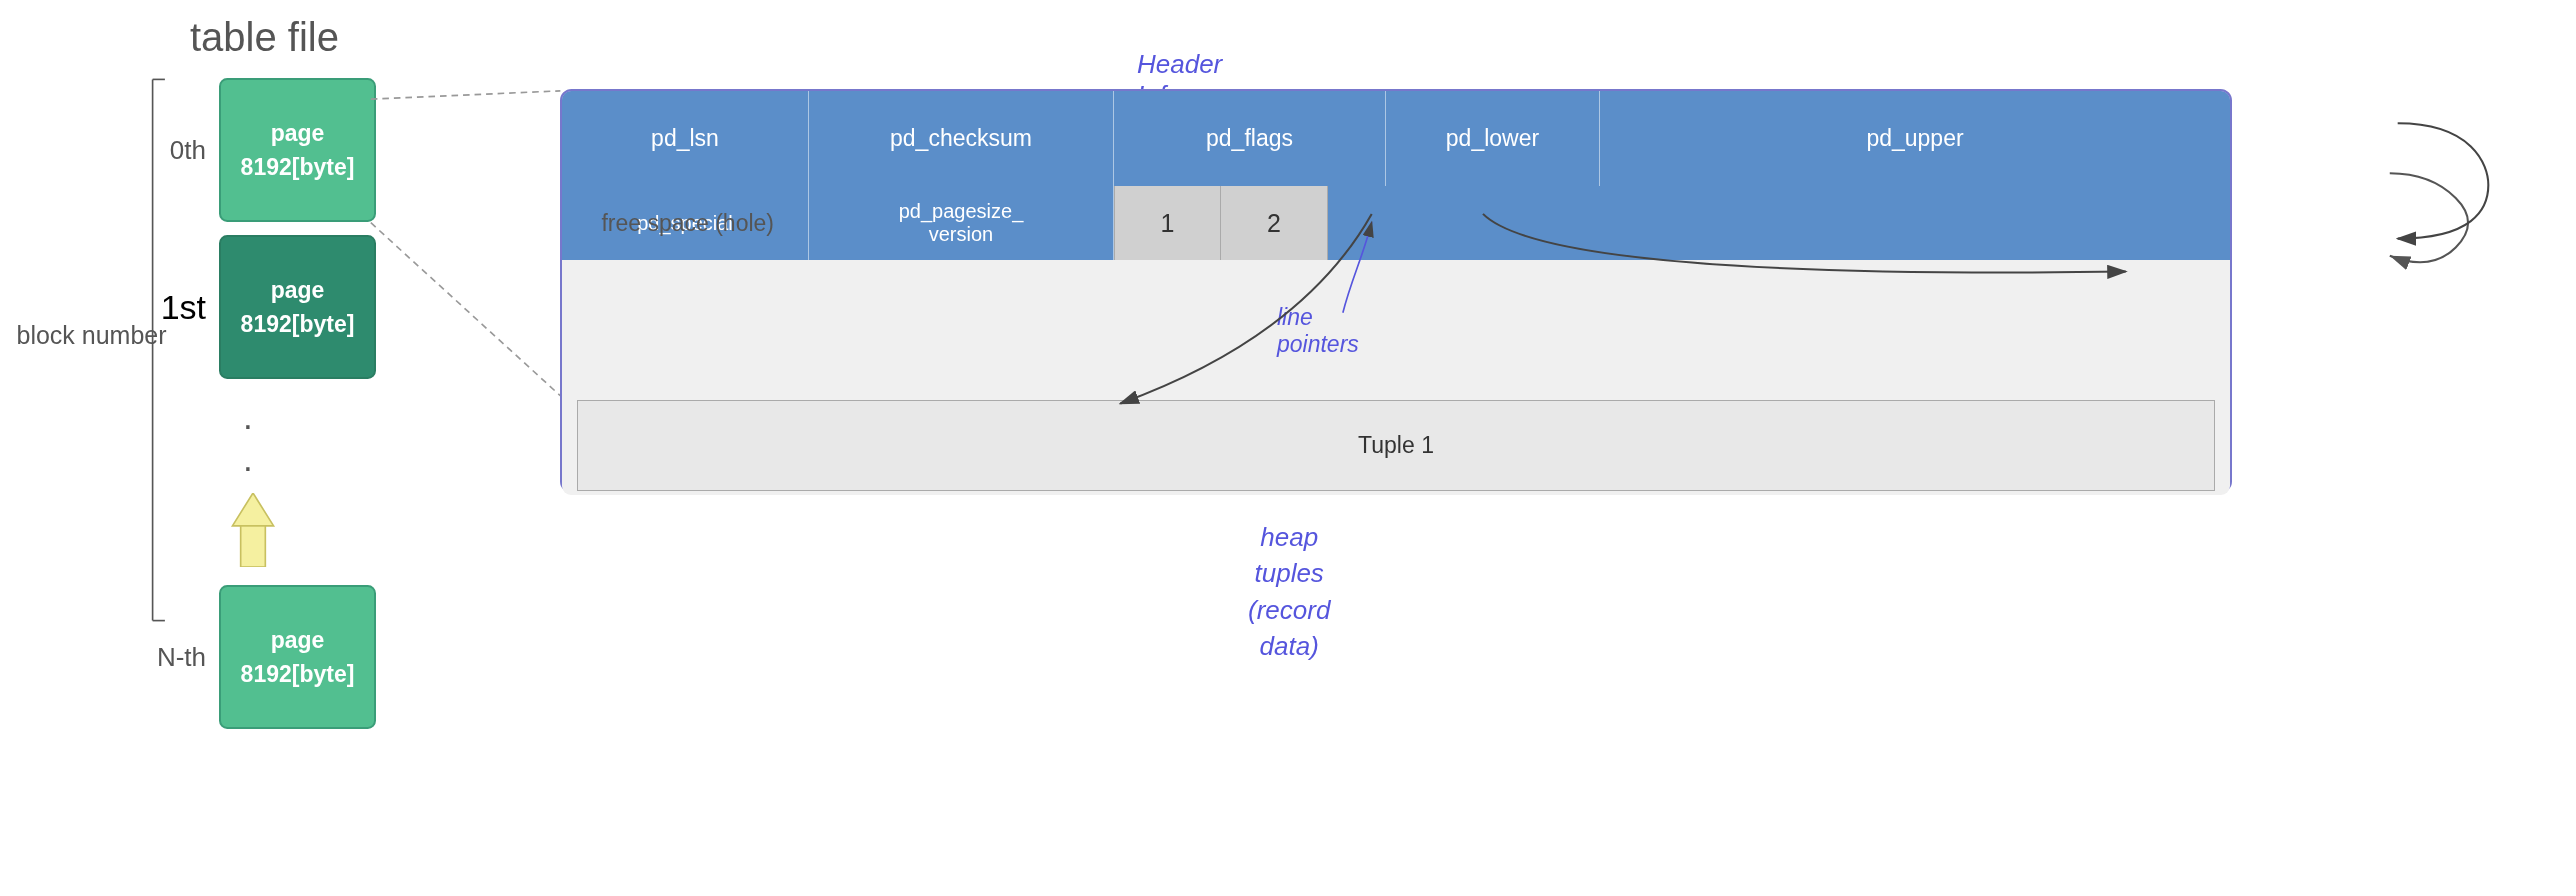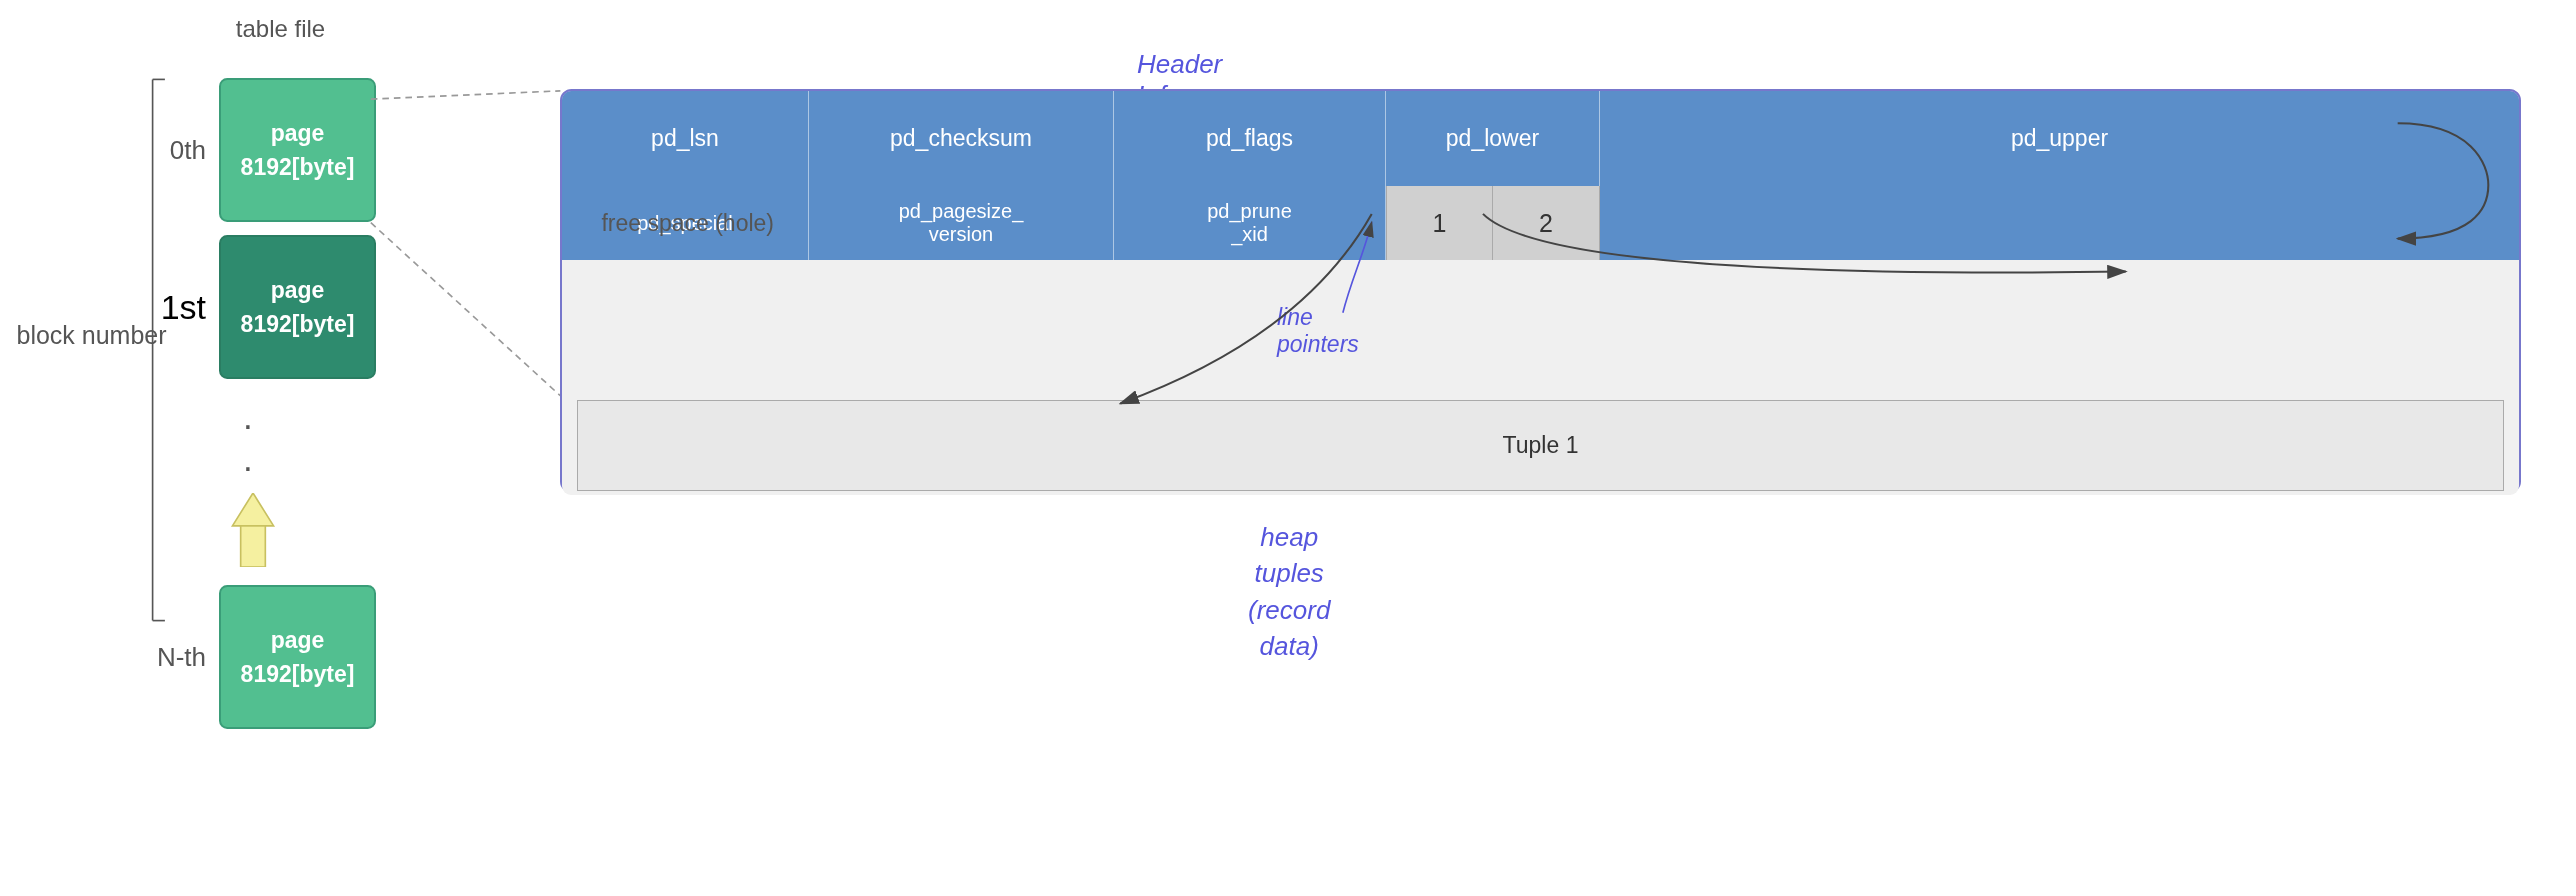--- a/index.html
+++ b/index.html
@@ -17,21 +17,21 @@
       width: 2576px;
       height: 897px;
     }
 
   </style>
 </head>
 <body>
 
 <div class="diagram-container">
 
-  <div style="position:absolute; top:15px; left:190px; font-size:24px; color:#555; text-align:center; width:181px;">table file</div>
+  <div style="position:absolute; top:15px; left:190px; font-size:40px; color:#555; text-align:left; width:181px;">table file</div>
 
   <svg style="position:absolute; top:78px; left:128px; width:41px; height:544px;" viewBox="0 0 50 660" width="41" height="544">
     <line x1="30" y1="0" x2="30" y2="660" stroke="#555" stroke-width="2"></line>
     <line x1="30" y1="0" x2="45" y2="0" stroke="#555" stroke-width="2"></line>
     <line x1="30" y1="660" x2="45" y2="660" stroke="#555" stroke-width="2"></line>
   </svg>
 
   <div style="position:absolute; left:16.5px; top:321px; font-size:25px; color:#555; white-space:nowrap;">block number</div>
 
   <div style="position:absolute; top:78px; left:132px; display:flex; flex-direction:row; align-items:center;">
@@ -85,36 +85,34 @@
       <marker id="arrowhead" markerWidth="10" markerHeight="7" refX="10" refY="3.5" orient="auto">
         <polygon points="0 0, 10 3.5, 0 7" fill="#555"></polygon>
       </marker>
     </defs>
   </svg>
 
   <div style="position:absolute; top:49px; left:560px;">
 
     <div style="position:absolute; top:0; left:577px; font-size:26px; color:#5555dd; font-style:italic;">Header Info</div>
 
-    <div style="position:absolute; top:40px; left:0; width:1961px; height:404px; border:2.5px solid #7777cc; border-radius:11.5px; background:#f0abfc;">
+    <div style="position:absolute; top:40px; left:0; width:1672px; height:404px; border:2.5px solid #7777cc; border-radius:11.5px; background:#f0abfc;">
 
       <div style="position:absolute; top:0; left:0; width:100%; height:95px; background:#5b8ec9; border-radius:9px 9px 0 0; display:flex; flex-direction:row; align-items:center; overflow:hidden;">
         <div style="color:white; font-size:23px; text-align:center; border-right:1.6px solid rgba(255,255,255,0.5); height:100%; display:flex; align-items:center; justify-content:center; padding:0 8.2px; width:247px;">pd_lsn</div>
         <div style="color:white; font-size:23px; text-align:center; border-right:1.6px solid rgba(255,255,255,0.5); height:100%; display:flex; align-items:center; justify-content:center; padding:0 8.2px; width:305px;">pd_checksum</div>
         <div style="color:white; font-size:23px; text-align:center; border-right:1.6px solid rgba(255,255,255,0.5); height:100%; display:flex; align-items:center; justify-content:center; padding:0 8.2px; width:272px;">pd_flags</div>
         <div style="color:white; font-size:23px; text-align:center; border-right:1.6px solid rgba(255,255,255,0.5); height:100%; display:flex; align-items:center; justify-content:center; padding:0 8.2px; width:214px;">pd_lower</div>
         <div style="color:white; font-size:23px; text-align:left; height:100%; display:flex; align-items:center; justify-content:center; padding:0 8.2px; flex:1;">pd_upper</div>
       </div>
 
       <div style="position:absolute; top:95px; left:0; width:100%; height:74px; background:#5b8ec9; display:flex; flex-direction:row; align-items:center; overflow:hidden;">
         <div style="color:white; font-size:20px; text-align:center; border-right:1.6px solid rgba(255,255,255,0.5); height:100%; display:flex; align-items:center; justify-content:center; padding:0 6.6px; width:247px;">pd_special</div>
         <div style="color:white; font-size:20px; text-align:center; border-right:1.6px solid rgba(255,255,255,0.5); height:100%; display:flex; align-items:center; justify-content:center; padding:0 6.6px; width:305px; white-space:pre-line;">pd_pagesize_
 version</div>
-        <div style="color:white; font-size:20px; text-align:center; border-right:1.6px solid rgba(255,255,255,0.5); height:100%; display:flex; align-items:center; justify-content:center; padding:0 6.6px; width:272px; white-space:pre-line;">pd_prune
-_xid</div>
 
         <div style="background:#d0d0d0; color:#333; font-size:25px; text-align:center; border-right:1.6px solid #aaa; border-left:0.8px solid #aaa; height:100%; display:flex; align-items:center; justify-content:center; width:107px;">1</div>
         <div style="background:#d0d0d0; color:#333; font-size:25px; text-align:center; border-right:1.6px solid #aaa; height:100%; display:flex; align-items:center; justify-content:center; width:107px;">2</div>
         <div style="flex:1; height:100%;"></div>
       </div>
 
       <div style="position:absolute; top:169px; left:0; width:100%; height:235px; background:#f0f0f0; border-radius:0 0 9px 9px;">
 
 
         <div style="position:absolute; bottom:4px; left:15px; right:15px; height:91px; background:#e8e8e8; border:1.6px solid #aaa; display:flex; align-items:center; justify-content:center; font-size:23px; color:#333;">Tuple 1</div>

